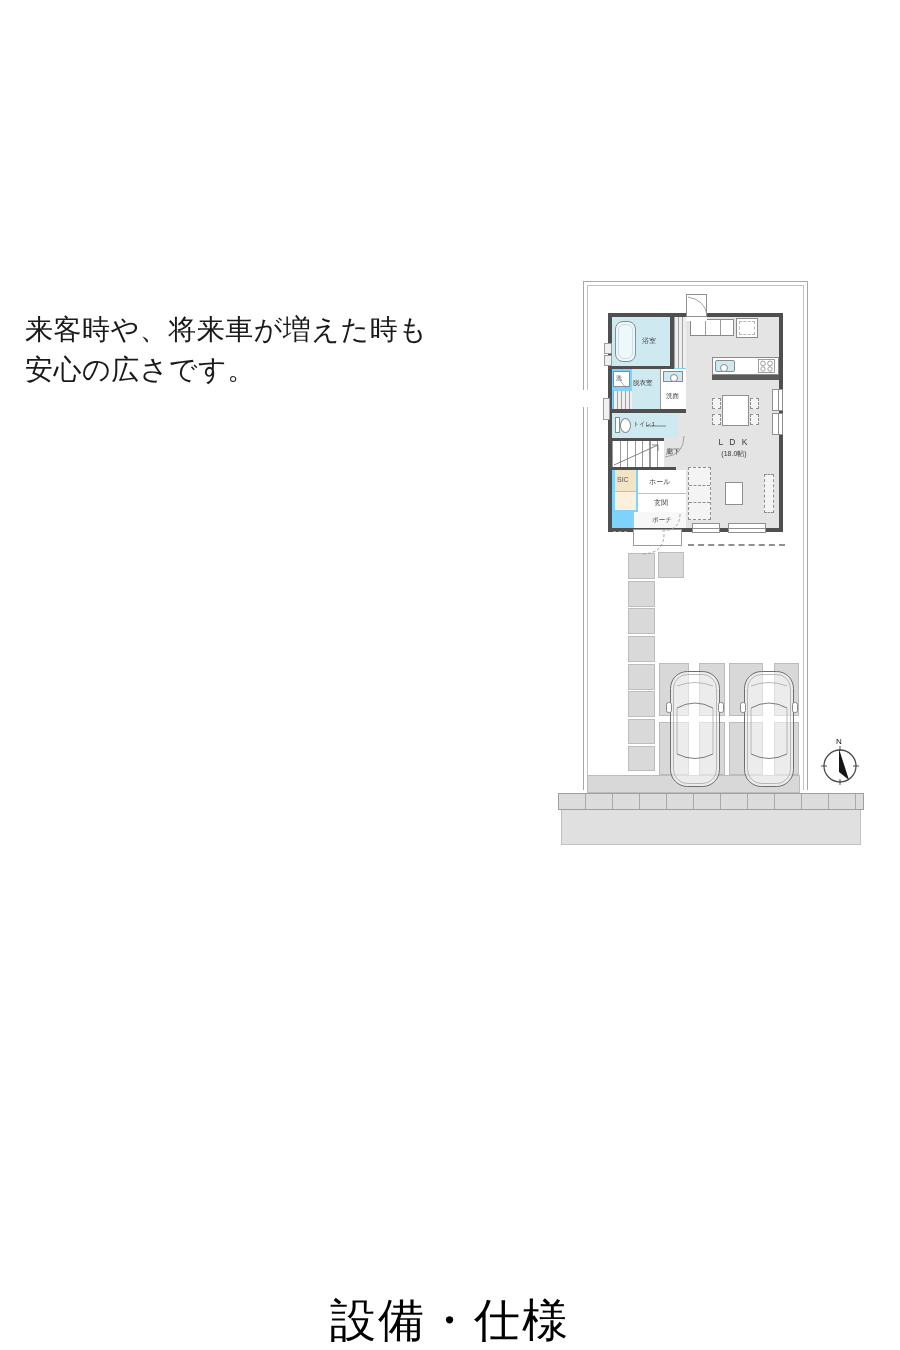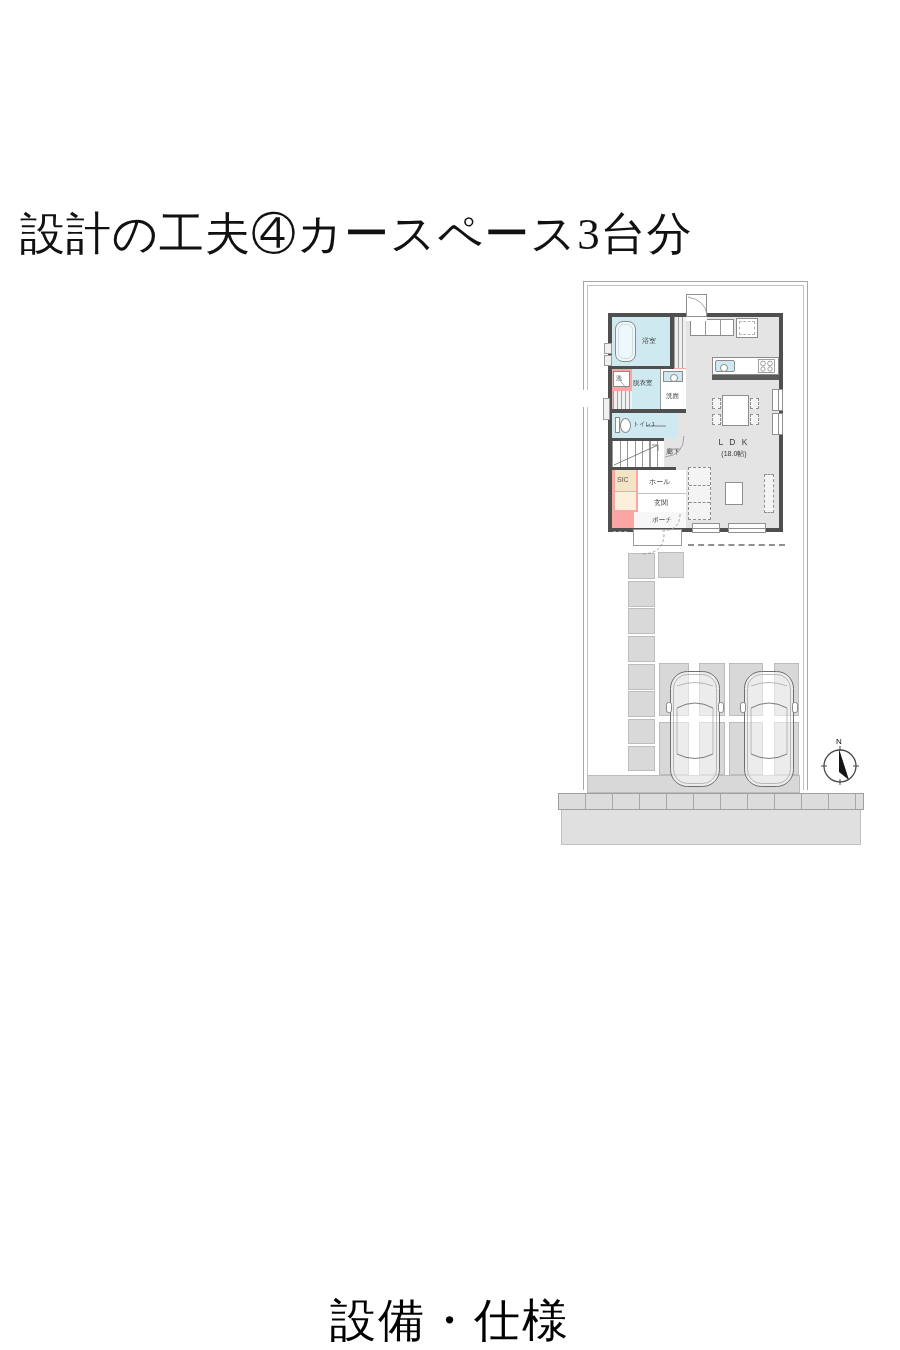--- a/index.html
+++ b/index.html
@@ -28,21 +28,24 @@
               font-size:46px;color:#000;letter-spacing:2px;}
   .treads{background-image:repeating-linear-gradient(90deg,#9a9a9a 0 1px,transparent 1px 7.5px);}
   .hatch-v{background-image:repeating-linear-gradient(90deg,#a2a2a2 0 1px,transparent 1px 4px);background-color:#efefef;}
   svg{display:block;}
 </style>
 </head>
 <body>
 
 <div class="page">
 
-  <div class="abs title" style="left:20px;top:204px;">設計の工夫④カースペース3台分</div>
+  <div class="abs bodytext" style="left:25px;top:310px;">
+    <div>来客時や、将来車が増えた時も</div>
+    <div>安心の広さです。</div>
+  </div>
 
   <div class="abs" style="left:0;top:0;width:900px;height:1350px;">
 
     <div class="fence" style="left:583px;top:281px;width:225px;height:509px;"></div>
     <div class="fence-inner" style="left:587px;top:285px;width:217px;height:505px;"></div>
     <div class="abs" style="left:580px;top:390px;width:10px;height:17px;background:#fff;"></div>
 
     <div class="stone" style="left:628px;top:553px;width:27px;height:26px;"></div>
     <div class="stone" style="left:658px;top:552px;width:26px;height:26px;"></div>
     <div class="stone" style="left:628px;top:581px;width:27px;height:26px;"></div>
@@ -85,21 +88,21 @@
         <path d="M11 88 Q29 97 47 88" fill="none" stroke="#6e6e6e" stroke-width="0.9"></path>
         <path d="M11 42 L11 88 M47 42 L47 88" stroke="#a8a8a8" stroke-width="0.8"></path>
         <rect x="0.5" y="36.5" width="5" height="10" rx="2" fill="#fff" stroke="#6e6e6e" stroke-width="0.8"></rect>
         <rect x="52.5" y="36.5" width="5" height="10" rx="2" fill="#fff" stroke="#6e6e6e" stroke-width="0.8"></rect>
       </svg>
     </div>
 
     <div class="abs" style="left:558px;top:793px;width:306px;height:17px;background:#dcdcdc;border:1px solid #9f9f9f;box-sizing:border-box;background-image:repeating-linear-gradient(90deg,transparent 0 26px,#a8a8a8 26px 27px);"></div>
     <div class="abs" style="left:561px;top:810px;width:300px;height:35px;background:#e0e0e0;border:1px solid #c0c0c0;border-top:none;box-sizing:border-box;"></div>
 
-    <div class="abs" style="left:608px;top:313px;width:175px;height:219px;border:4px solid #4f4f4f;background:#fca5a5;box-sizing:border-box;z-index:3;">
+    <div class="abs" style="left:608px;top:313px;width:175px;height:219px;border:4px solid #4f4f4f;background:#7dd3fc;box-sizing:border-box;z-index:3;">
 
       <div class="room" style="left:74px;top:0;width:93px;height:211px;background:#e4e4e4;"></div>
 
       <div class="room" style="left:52px;top:96px;width:22px;height:58px;background:#e4e4e4;"></div>
 
       <div class="room" style="left:0;top:0;width:61px;height:51px;background:#cfe9f0;"></div>
       <div class="fixture" style="left:3px;top:4px;width:21px;height:41px;border-radius:8px;background:#eef7fa;">
         <div class="abs" style="left:2px;top:2px;right:2px;bottom:2px;border:1px solid #c9dde4;border-radius:6px;"></div>
       </div>
       <div class="lbl" style="left:30px;top:20px;font-size:7px;">浴室</div>

